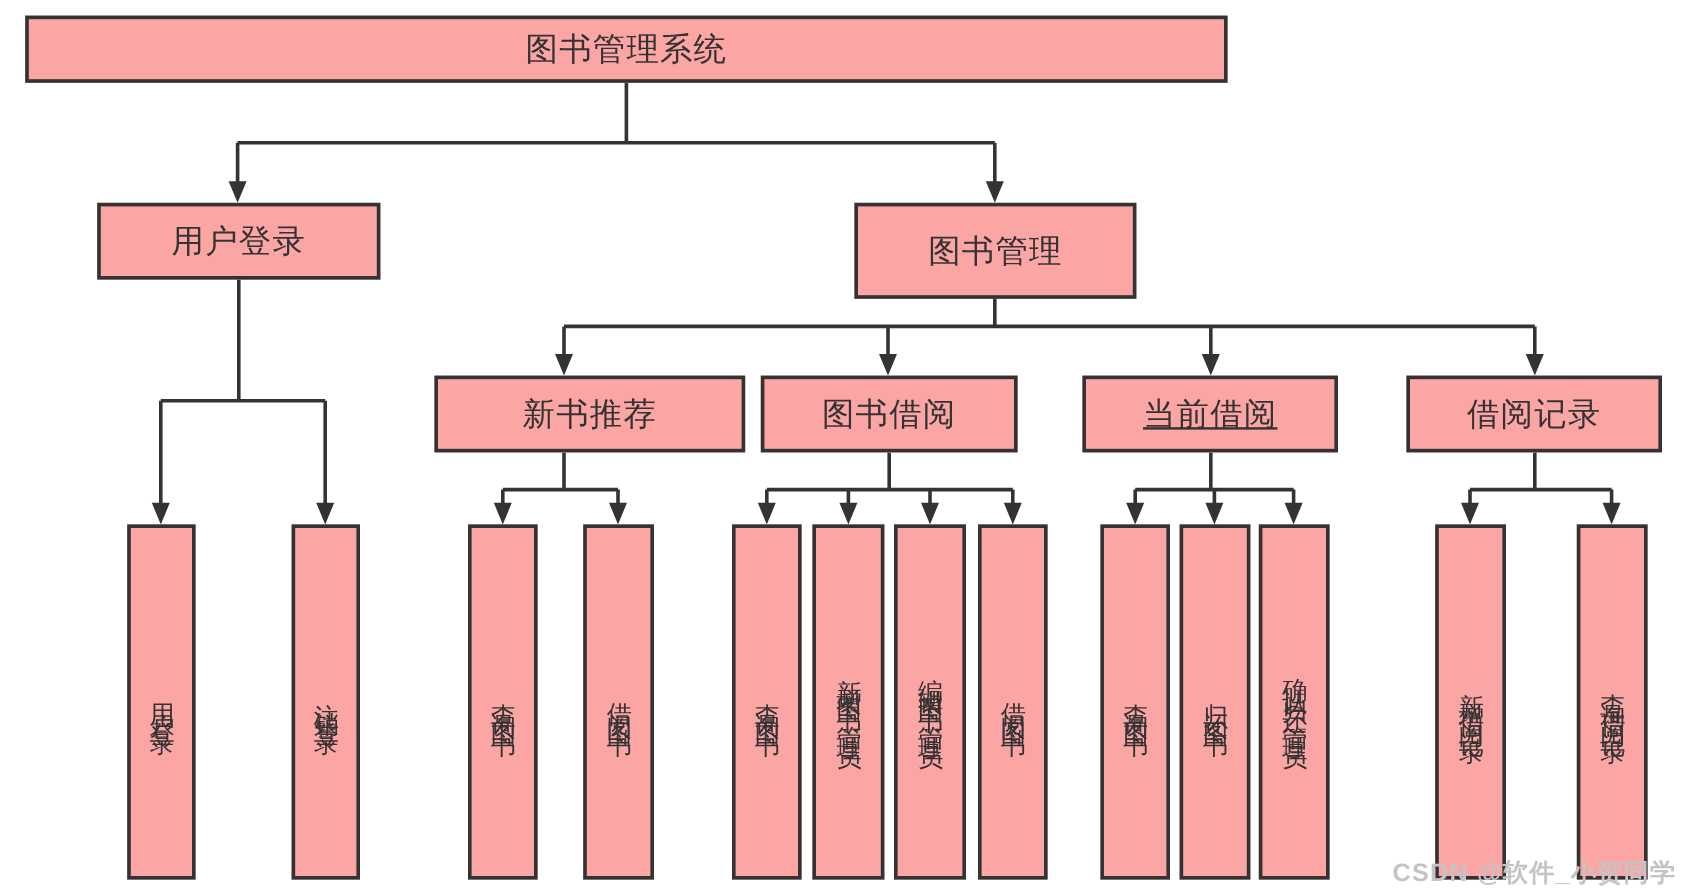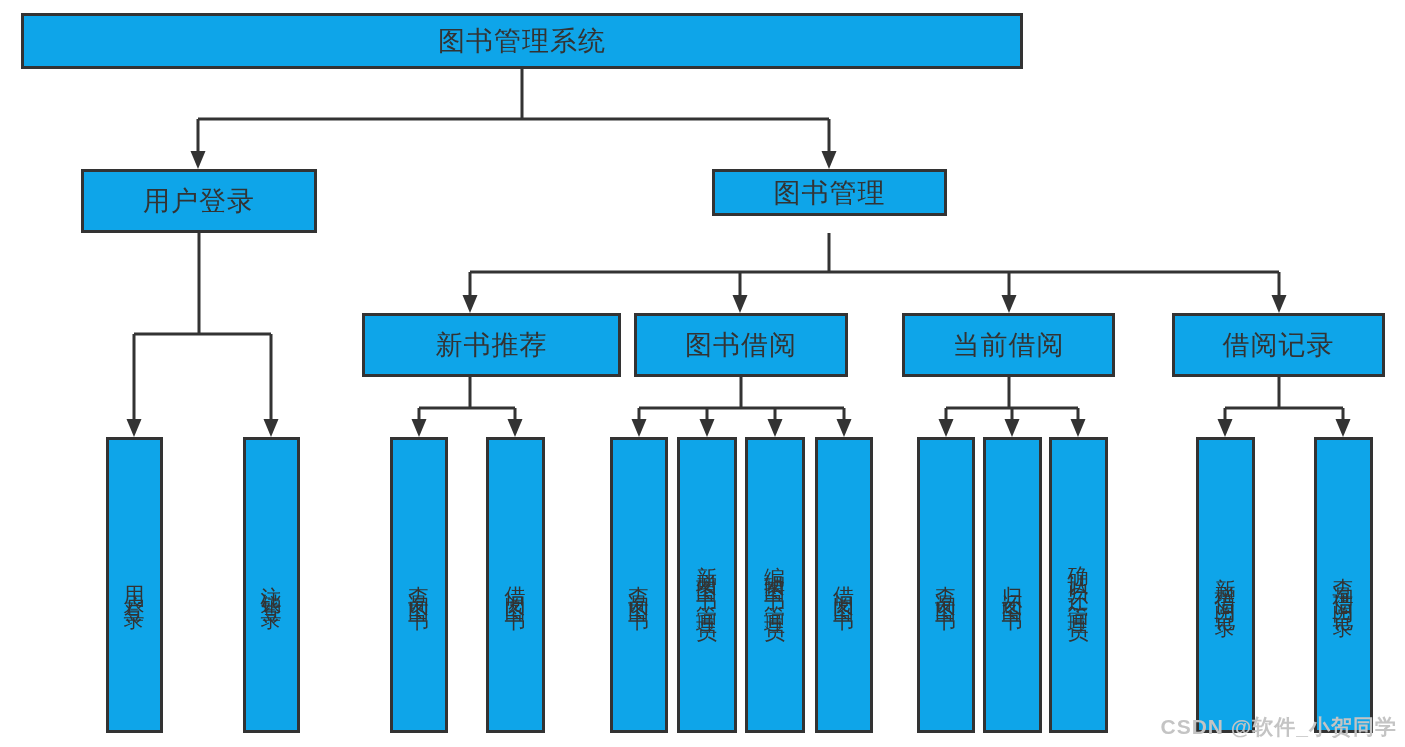--- a/index.html
+++ b/index.html
@@ -13,21 +13,21 @@
   }
   #connectors {
     position: absolute;
     left: 0; top: 0;
     width: 1405px; height: 747px;
     pointer-events: none;
   }
   .node {
     position: absolute;
     box-sizing: border-box;
-    background: #0ea5e9;
+    background: #fca5a5;
     border: 3px solid #333333;
     color: #333333;
     display: flex;
     align-items: center;
     justify-content: center;
     text-align: center;
   }
   .node-h { font-size: 27px; letter-spacing: 1px; }
   .node-v { font-size: 21px; }
   .vtext {
@@ -93,31 +93,31 @@
     </g>
   </svg>
 
   <div class="node node-h" style="left:21px; top:13px; width:1002px; height:56px;">
     <span>图书管理系统</span>
   </div>
 
   <div class="node node-h" style="left:81px; top:169px; width:236px; height:64px;">
     <span>用户登录</span>
   </div>
-  <div class="node node-h" style="left:712px; top:169px; width:235px; height:47px;">
+  <div class="node node-h" style="left:712px; top:169px; width:235px; height:80px;">
     <span>图书管理</span>
   </div>
 
   <div class="node node-h" style="left:362px; top:313px; width:259px; height:64px;">
     <span>新书推荐</span>
   </div>
   <div class="node node-h" style="left:634px; top:313px; width:214px; height:64px;">
     <span>图书借阅</span>
   </div>
-  <div class="node node-h" style="left:902px; top:313px; width:213px; height:64px;">
+  <div class="node node-h" style="left:902px; top:313px; width:213px; height:64px;text-decoration:underline;">
     <span>当前借阅</span>
   </div>
   <div class="node node-h" style="left:1172px; top:313px; width:213px; height:64px;">
     <span>借阅记录</span>
   </div>
 
   <div class="node node-v" style="left:106px; top:437px; width:57px; height:296px;">
     <span class="vtext">用户登录</span>
   </div>
   <div class="node node-v" style="left:243px; top:437px; width:57px; height:296px;">

